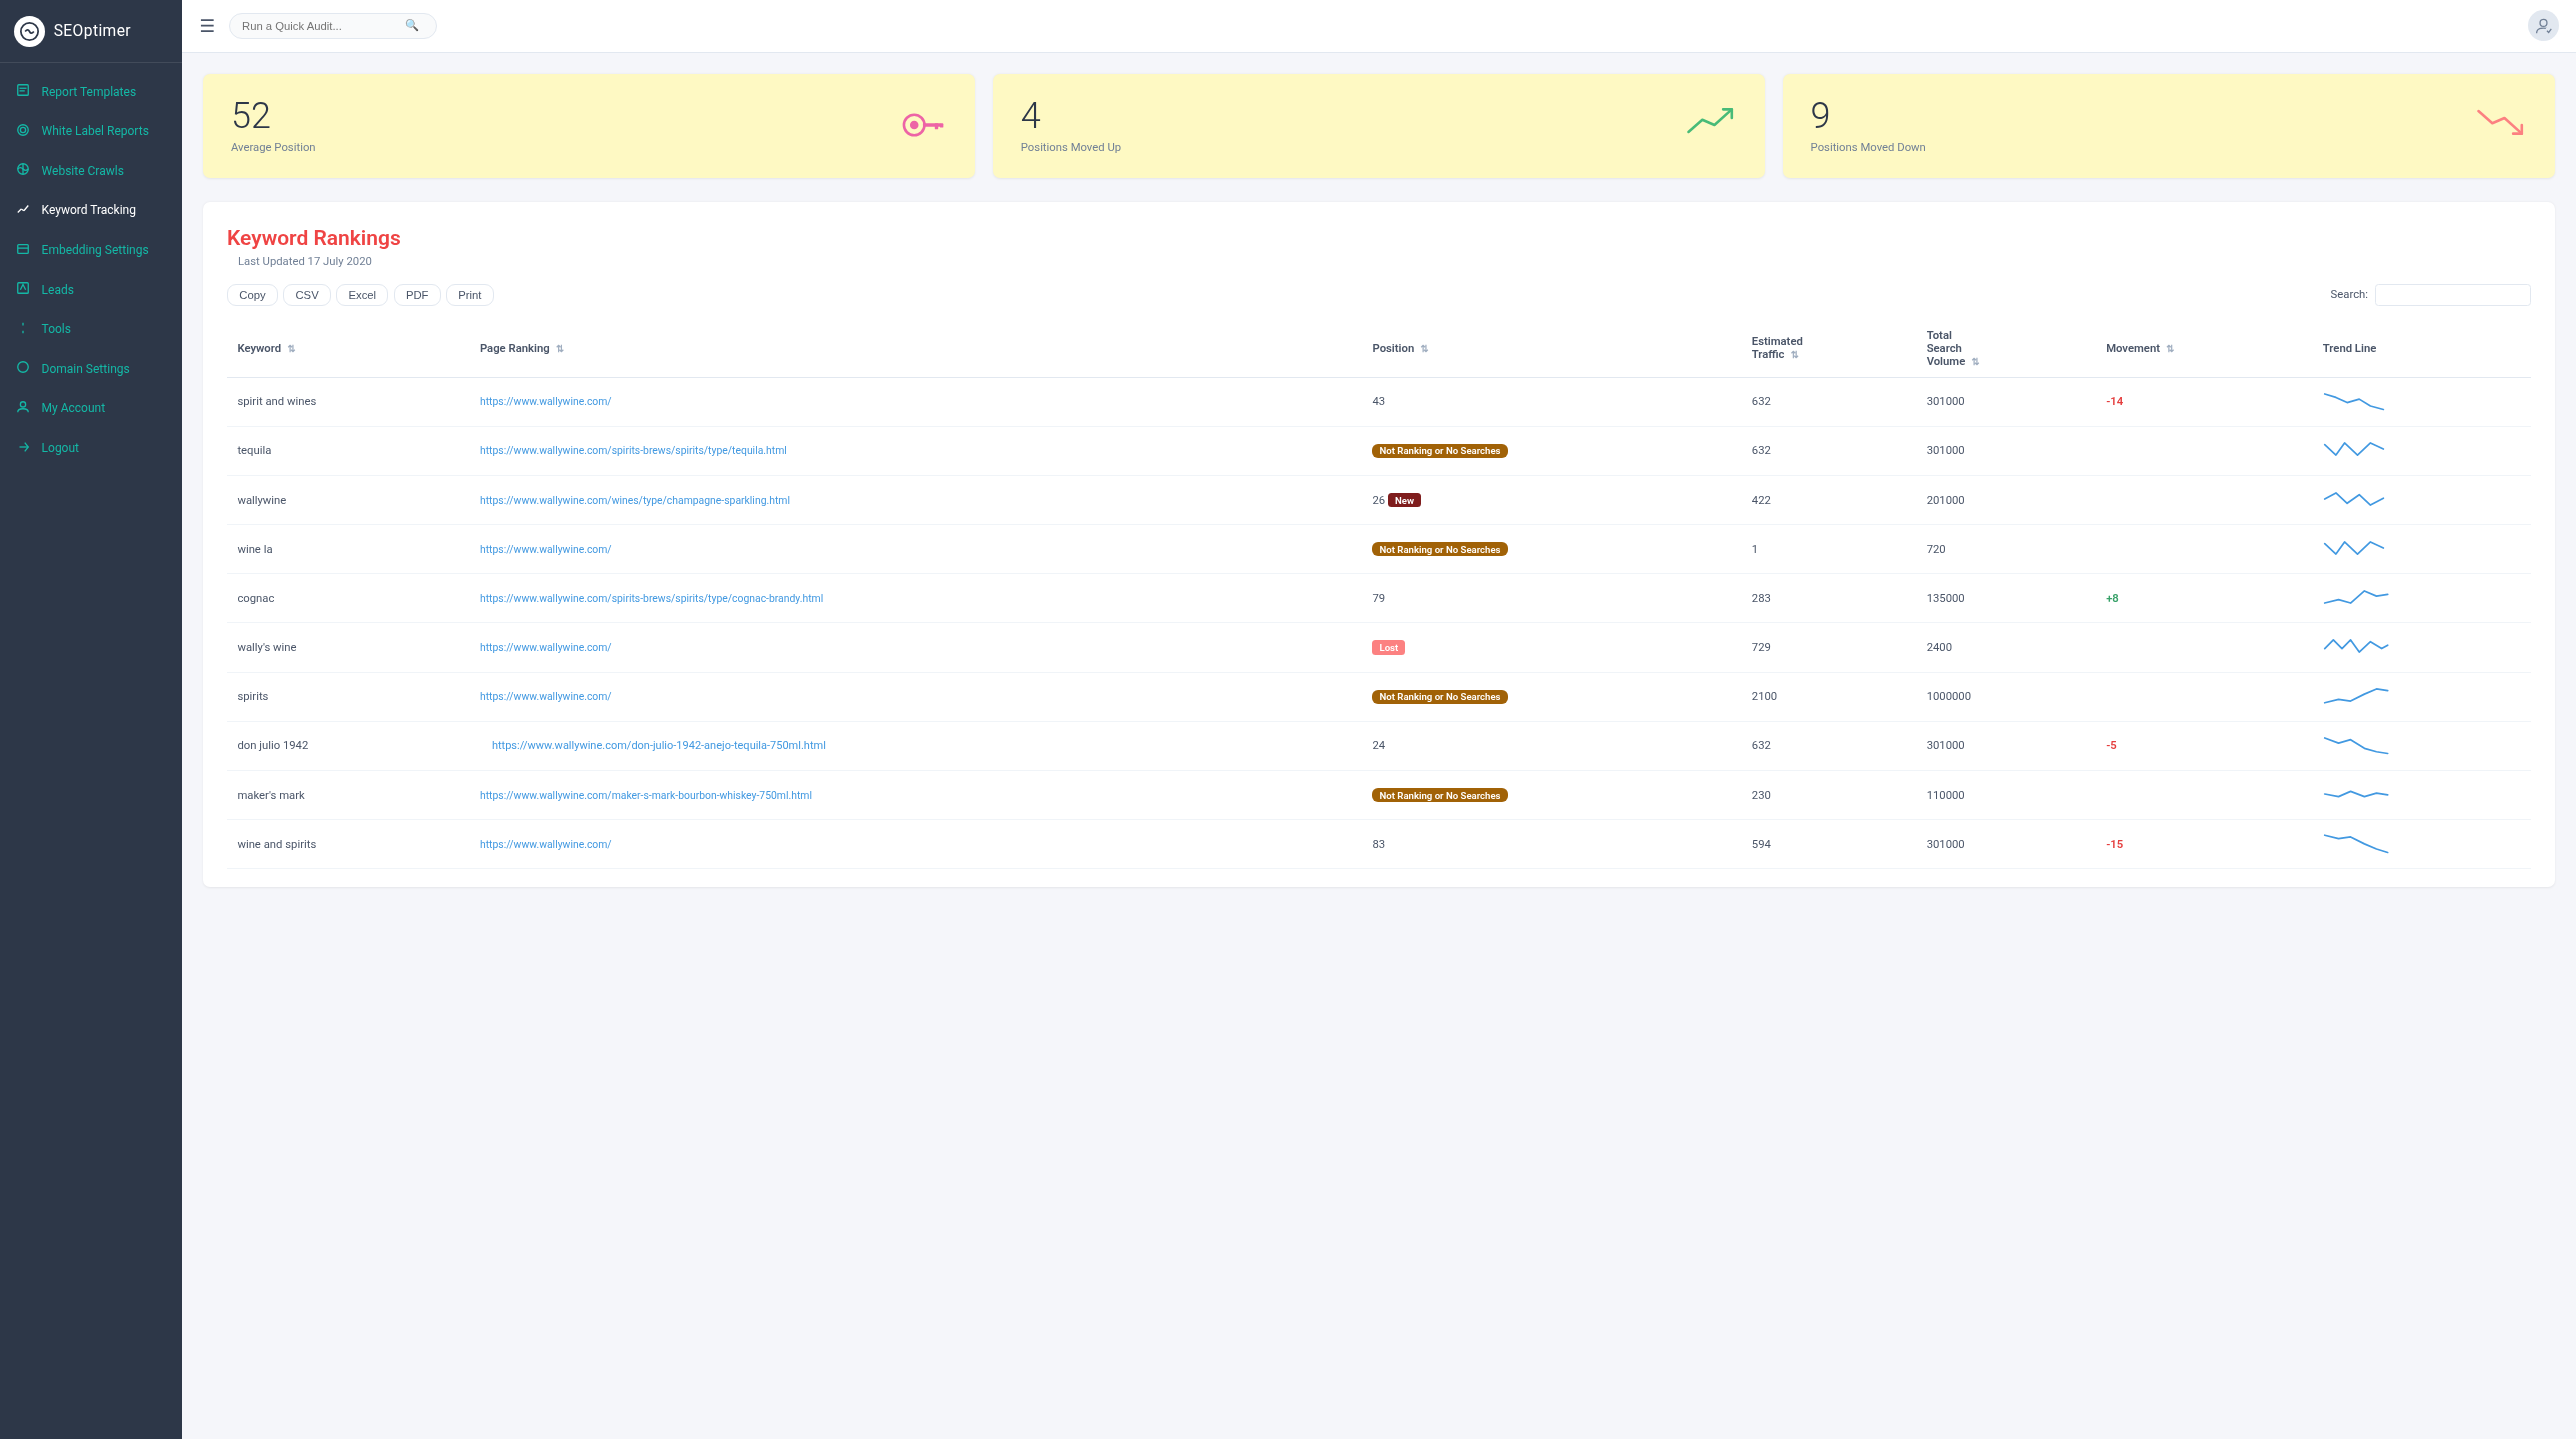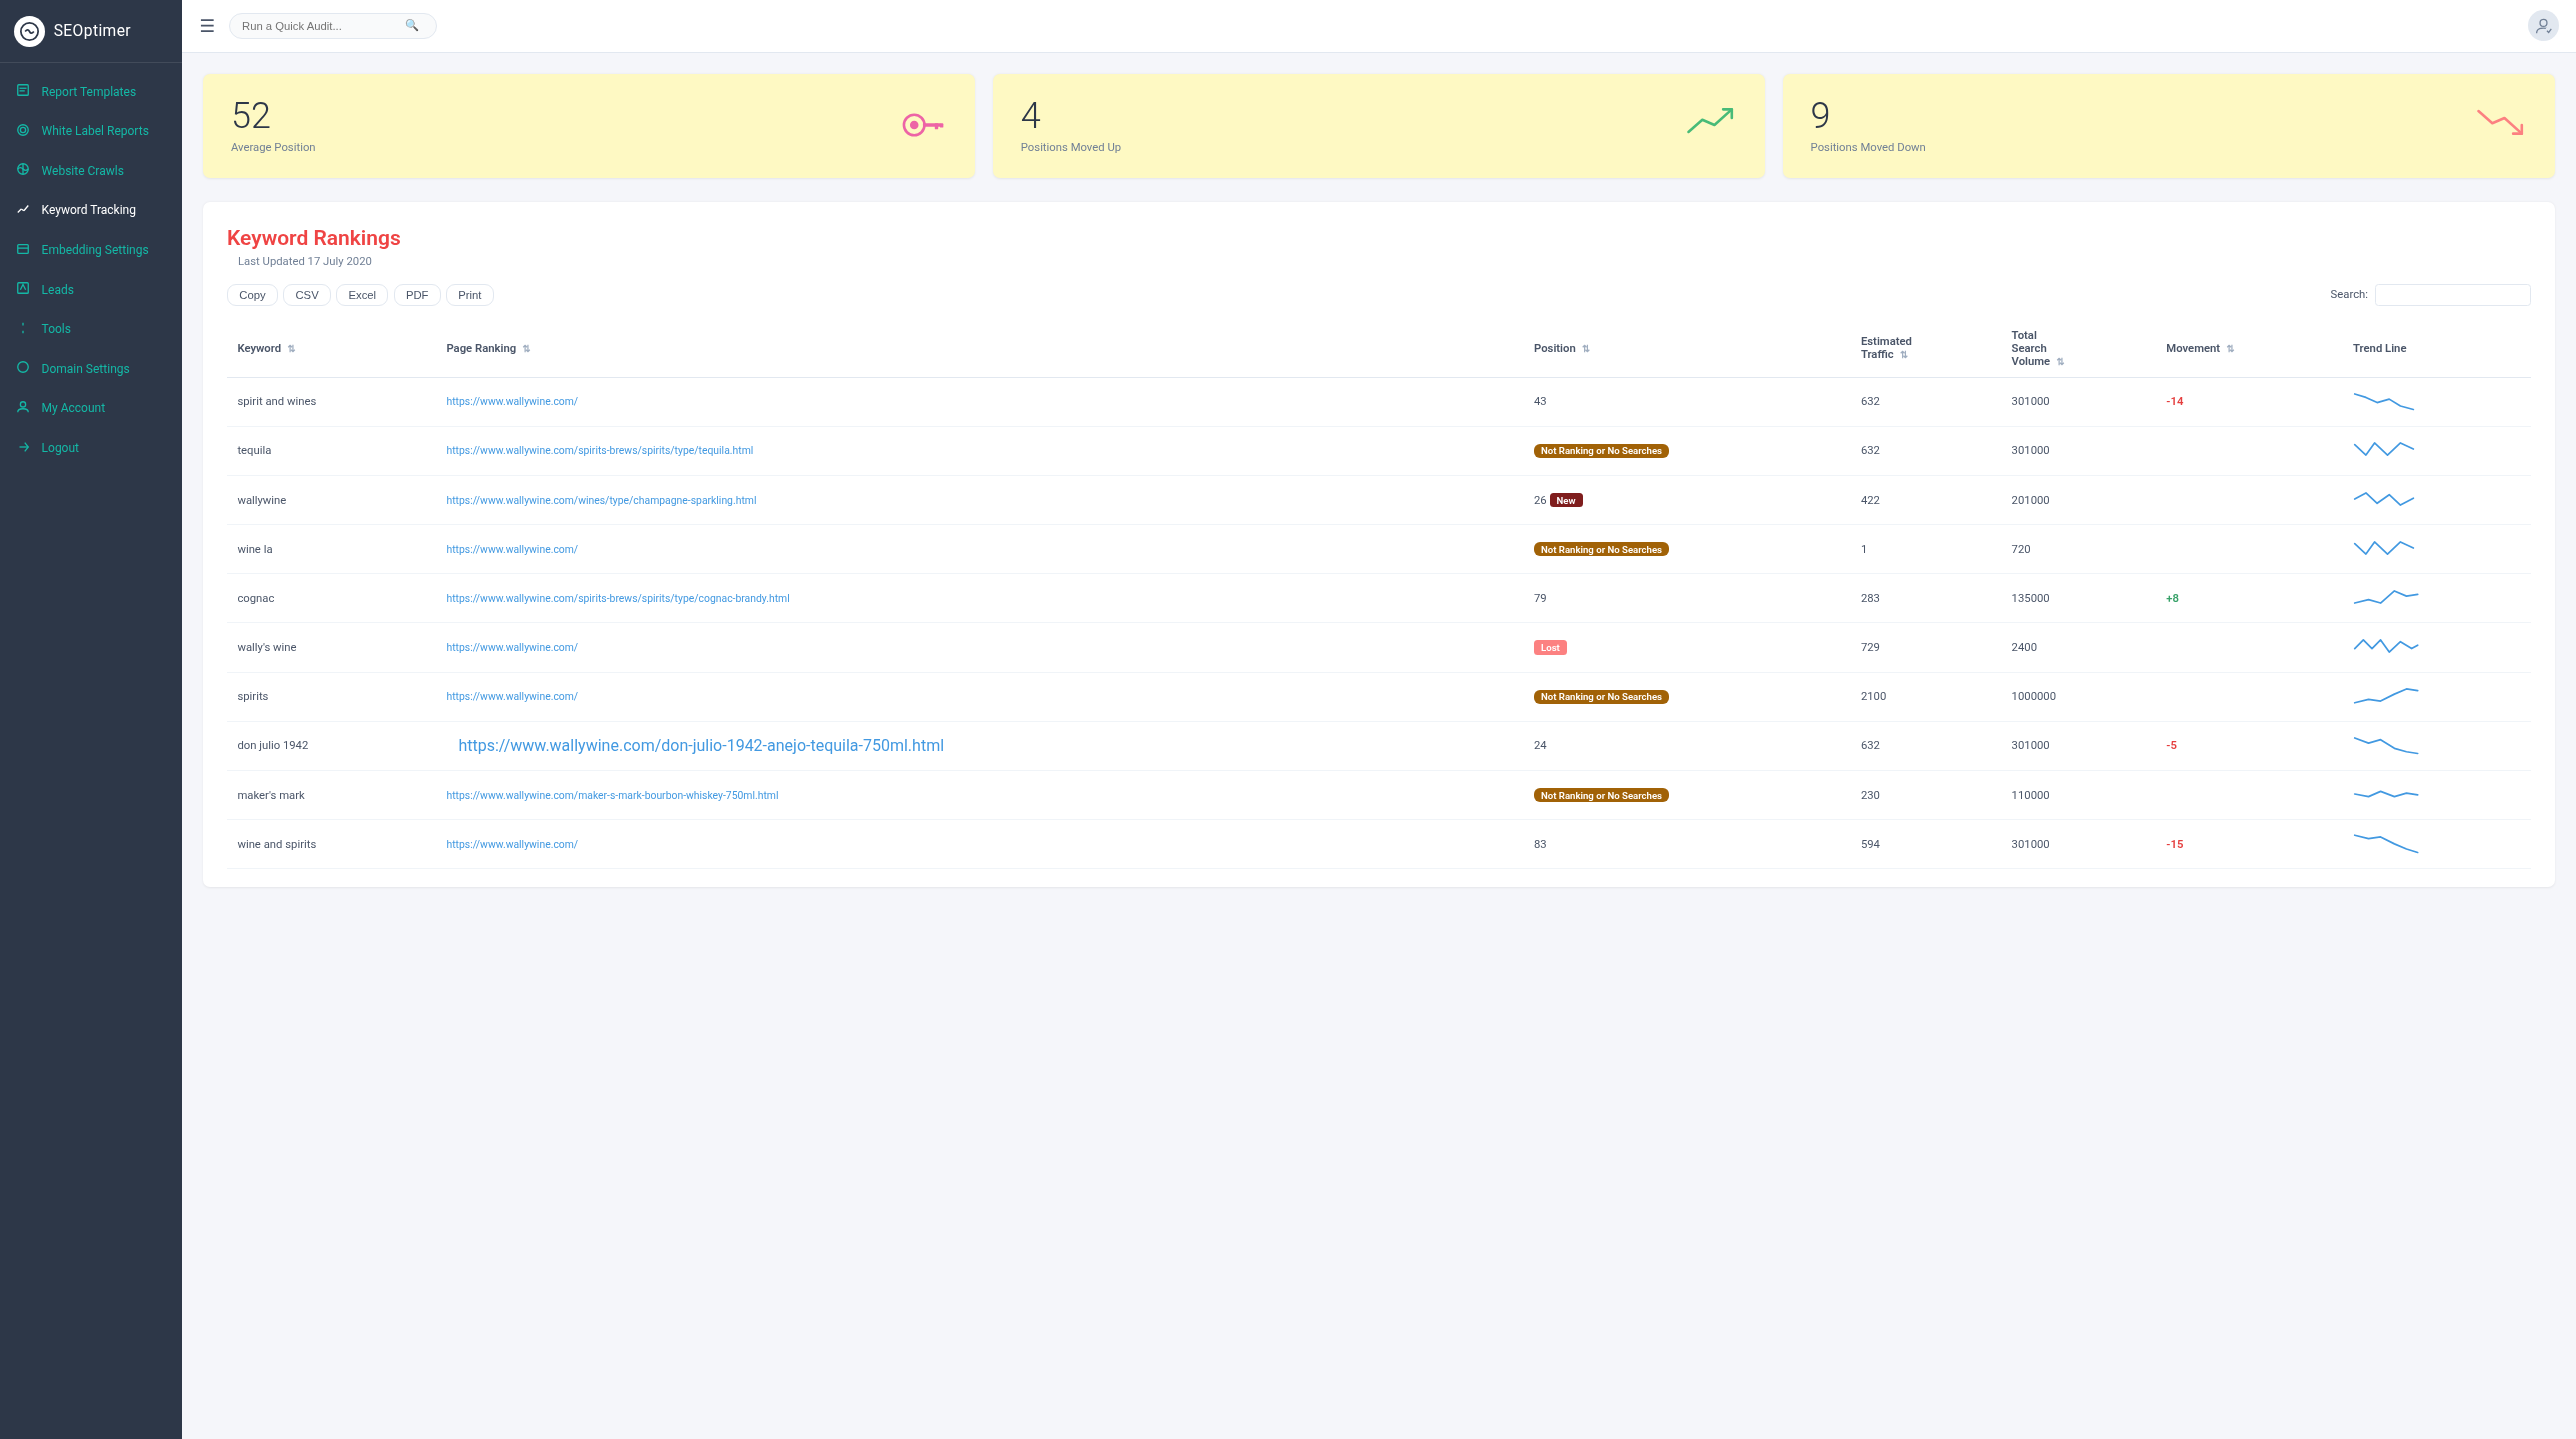--- a/index.html
+++ b/index.html
@@ -474,21 +474,21 @@
     <td><span class="badge badge-dark">Not Ranking or No Searches</span></td>
     <td><span>2100</span></td>
     <td><span>1000000</span></td>
     <td></td>
     <td><svg class="trend-svg" viewBox="0 0 80 30" fill="none">
                   <polyline points="2,24 18,20 32,22 48,14 62,8 75,10" stroke="#4299e1" stroke-width="2" fill="none" stroke-linecap="round" stroke-linejoin="round"></polyline>
                 </svg></td>
   </tr>
             <tr>
     <td><span>don julio 1942</span></td>
-    <td><a href="#" style="color:#4299e1;text-decoration:none;font-size:16px;padding-left:12px;">https://www.wallywine.com/don-julio-1942-anejo-tequila-750ml.html</a></td>
+    <td><a href="#" style="color:#4299e1;text-decoration:none;font-size:11px;padding-left:12px;">https://www.wallywine.com/don-julio-1942-anejo-tequila-750ml.html</a></td>
     <td><span>24</span></td>
     <td><span>632</span></td>
     <td><span>301000</span></td>
     <td><span class="movement-neg">-5</span></td>
     <td><svg class="trend-svg" viewBox="0 0 80 30" fill="none">
                   <polyline points="2,8 18,14 32,10 48,20 62,24 75,26" stroke="#4299e1" stroke-width="2" fill="none" stroke-linecap="round" stroke-linejoin="round"></polyline>
                 </svg></td>
   </tr>
             <tr>
     <td><span>maker's mark</span></td>

